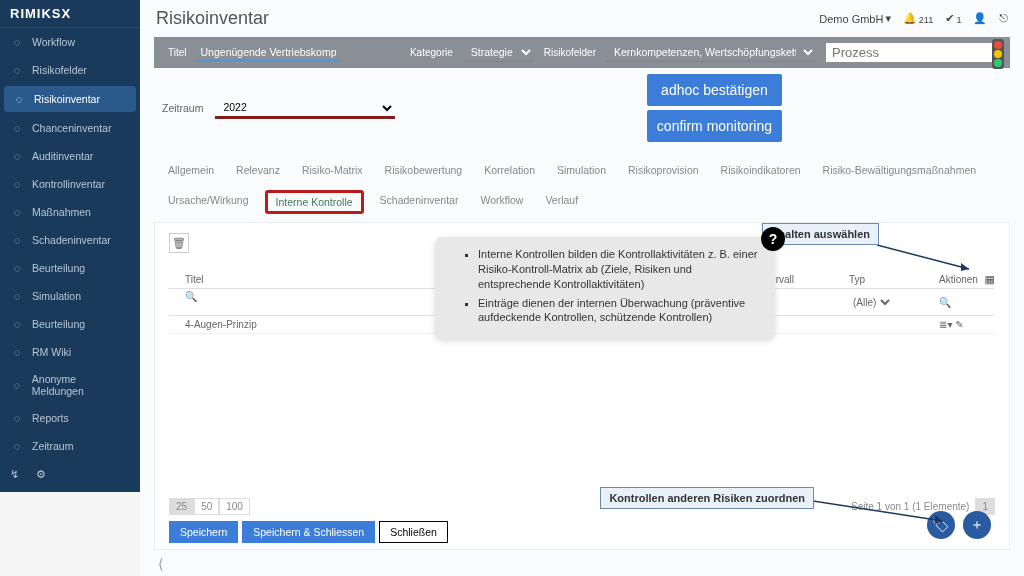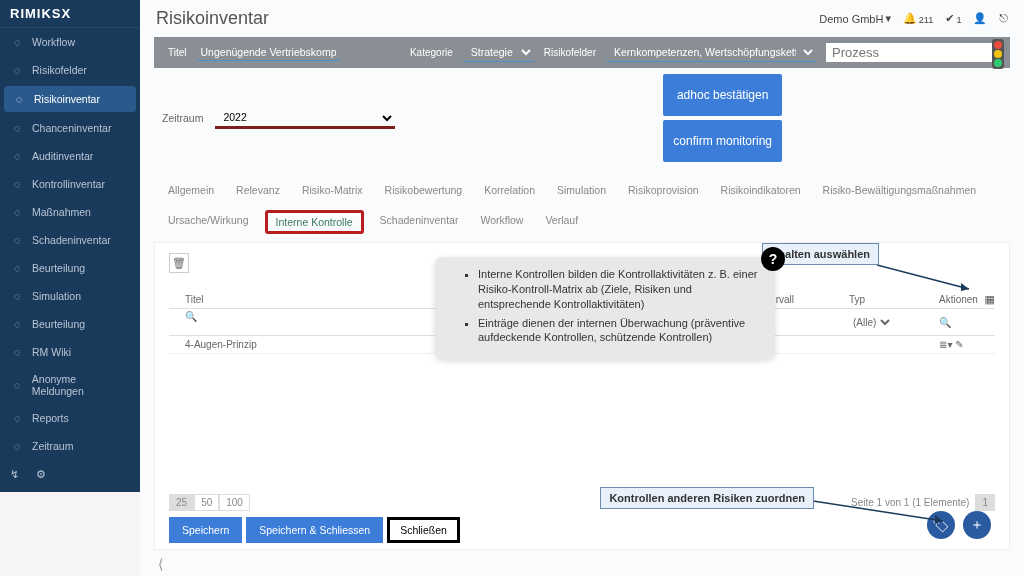--- a/index.html
+++ b/index.html
@@ -29,21 +29,21 @@
 .meta-input.title { width: 200px; }
 .meta-select { background: transparent; border: none; border-bottom: 1px solid #4a90d0; color: #fff; padding: 2px 4px; font-size: 10.5px; }
 .prozess { background: #fff; color: #888; padding: 2px 6px; font-size: 13px; width: 170px; border: none; }
 .traffic { position: absolute; right: 6px; top: 2px; display: flex; flex-direction: column; gap: 1px; background:#555; padding:2px; border-radius:3px;}
 .light { width: 8px; height: 8px; border-radius: 50%; }
 .light.red { background: #e74c3c; } .light.yellow { background: #f1c40f; } .light.green { background: #2ecc71; }
 
 
 .period-row { display: flex; align-items: center; gap: 12px; padding: 6px 22px; font-size: 10.5px; color: #666; }
 .period-select { border: none; border-bottom: 3px solid #7f1d1d; background: transparent; padding: 2px 4px; width: 180px; font-size: 10.5px; }
-.blue-btn { background: #3b7dd8; color: #fff; border: none; padding: 14px 10px; font-size: 12px; cursor: pointer; border-radius: 2px; }
+.blue-btn { background: #3b7dd8; color: #fff; border: none; padding: 8px 10px; font-size: 14px; cursor: pointer; border-radius: 2px; }
 
 
 .tabs { display: flex; flex-wrap: wrap; gap: 10px; padding: 4px 22px 2px; font-size: 10.5px; color: #888; margin-top: 8px; }
 .tab { padding: 4px 6px; cursor: pointer; }
 .tab.active { border: 3px solid #b91c1c; border-radius: 3px; color: #3a7a5a; padding: 3px 8px; }
 
 
 .panel { background: #fff; margin: 6px 14px 2px; padding: 10px 14px 6px; position: relative; flex: 1; display: flex; flex-direction: column; border: 1px solid #eee; }
 .trash { width: 20px; height: 20px; border: 1px solid #ccc; display: flex; align-items: center; justify-content: center; cursor: pointer; color: #666; font-size: 11px; }
 .col-select-icon { position: absolute; right: 14px; top: 50px; cursor: pointer; color: #555; }
@@ -66,21 +66,21 @@
 .annot { position: absolute; background: #e8f0fa; border: 1px solid #6a8ab0; padding: 4px 8px; font-size: 11px; color: #333; font-weight: bold; z-index: 4; }
 .annot1 { top: 0px; right: 130px; }
 .annot2 { bottom: 40px; right: 195px; }
 
 
 .pager-row { display: flex; align-items: center; padding: 2px 0; font-size: 10px; color: #888; }
 .pg { padding: 2px 6px; border: 1px solid #ddd; cursor: pointer; }
 .pg.active { background: #ddd; }
 .pager-info { margin-left: auto; }
 .save-row { display: flex; gap: 4px; padding-top: 4px; }
-.btn { padding: 4px 10px; font-size: 10.5px; cursor: pointer; border: 3px solid #000000; background: #fff; }
+.btn { padding: 4px 10px; font-size: 10.5px; cursor: pointer; border: 1px solid #000000; background: #fff; }
 .btn.primary { background: #3b7dd8; color: #fff; border-color: #3b7dd8; }
 
 
 .fabs { position: absolute; right: 18px; bottom: 10px; display: flex; gap: 8px; }
 .fab { width: 28px; height: 28px; border-radius: 50%; background: #2a5aa0; color: #fff; display: flex; align-items: center; justify-content: center; cursor: pointer; font-size: 14px; }
 
 
 .arrow { position: absolute; z-index: 3; }
 .arrow svg line { stroke: #1a3a5c; stroke-width: 1.5; }
 .arrow svg polygon { fill: #1a3a5c; }

